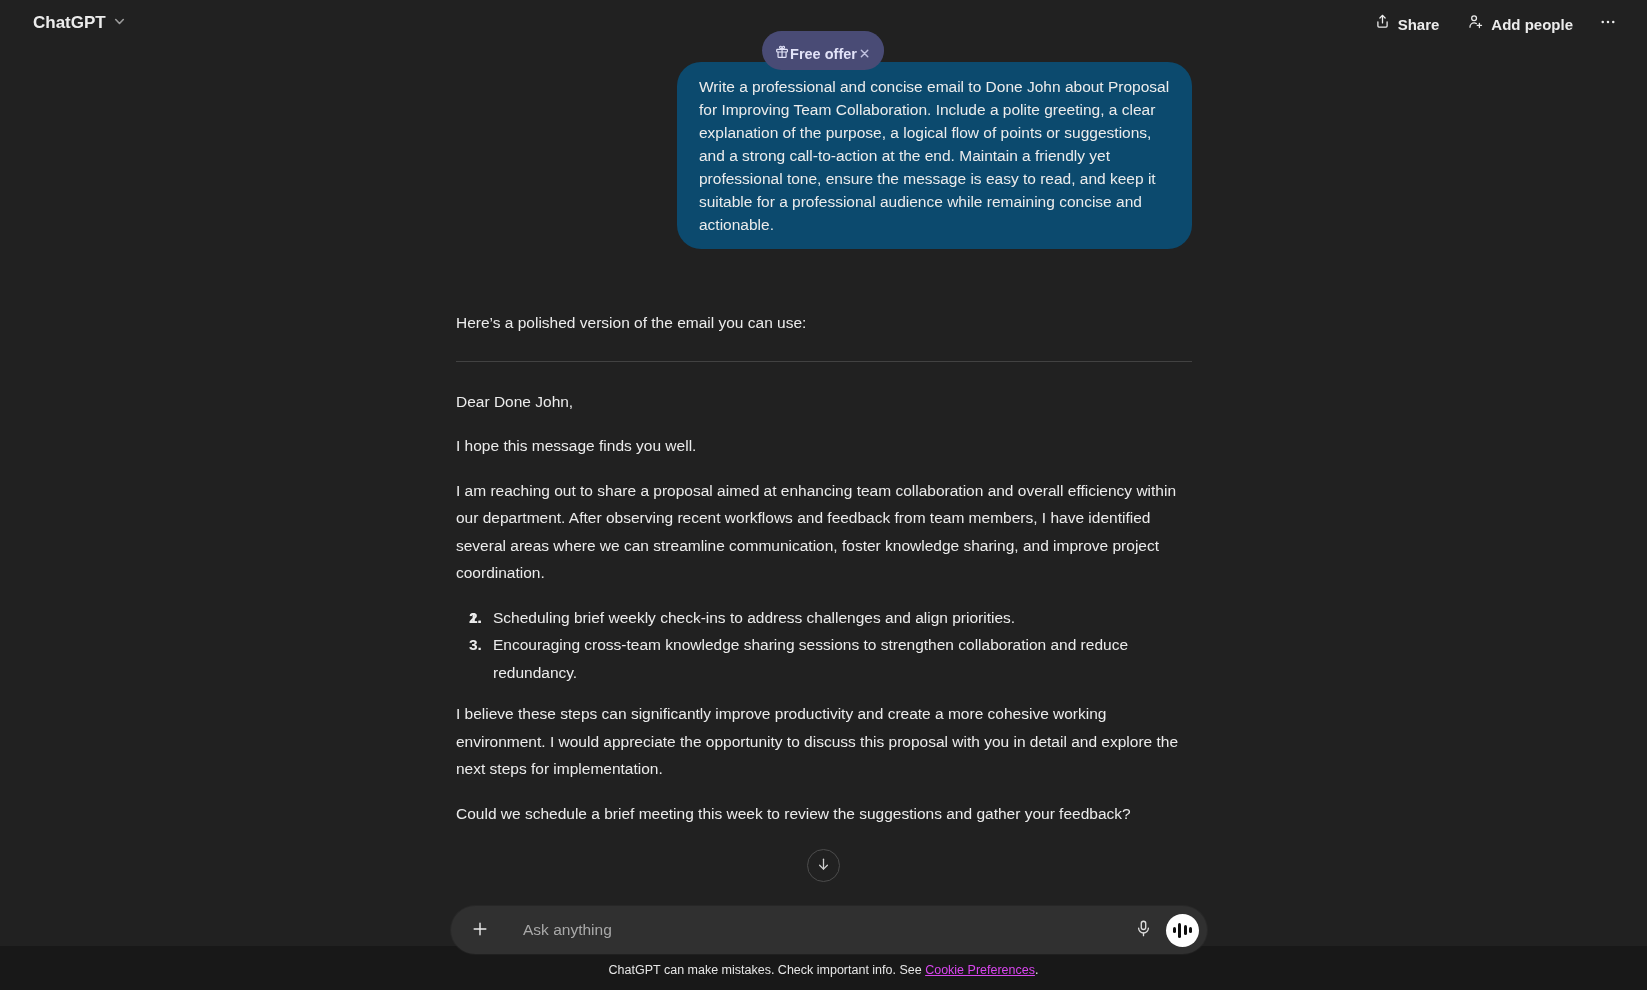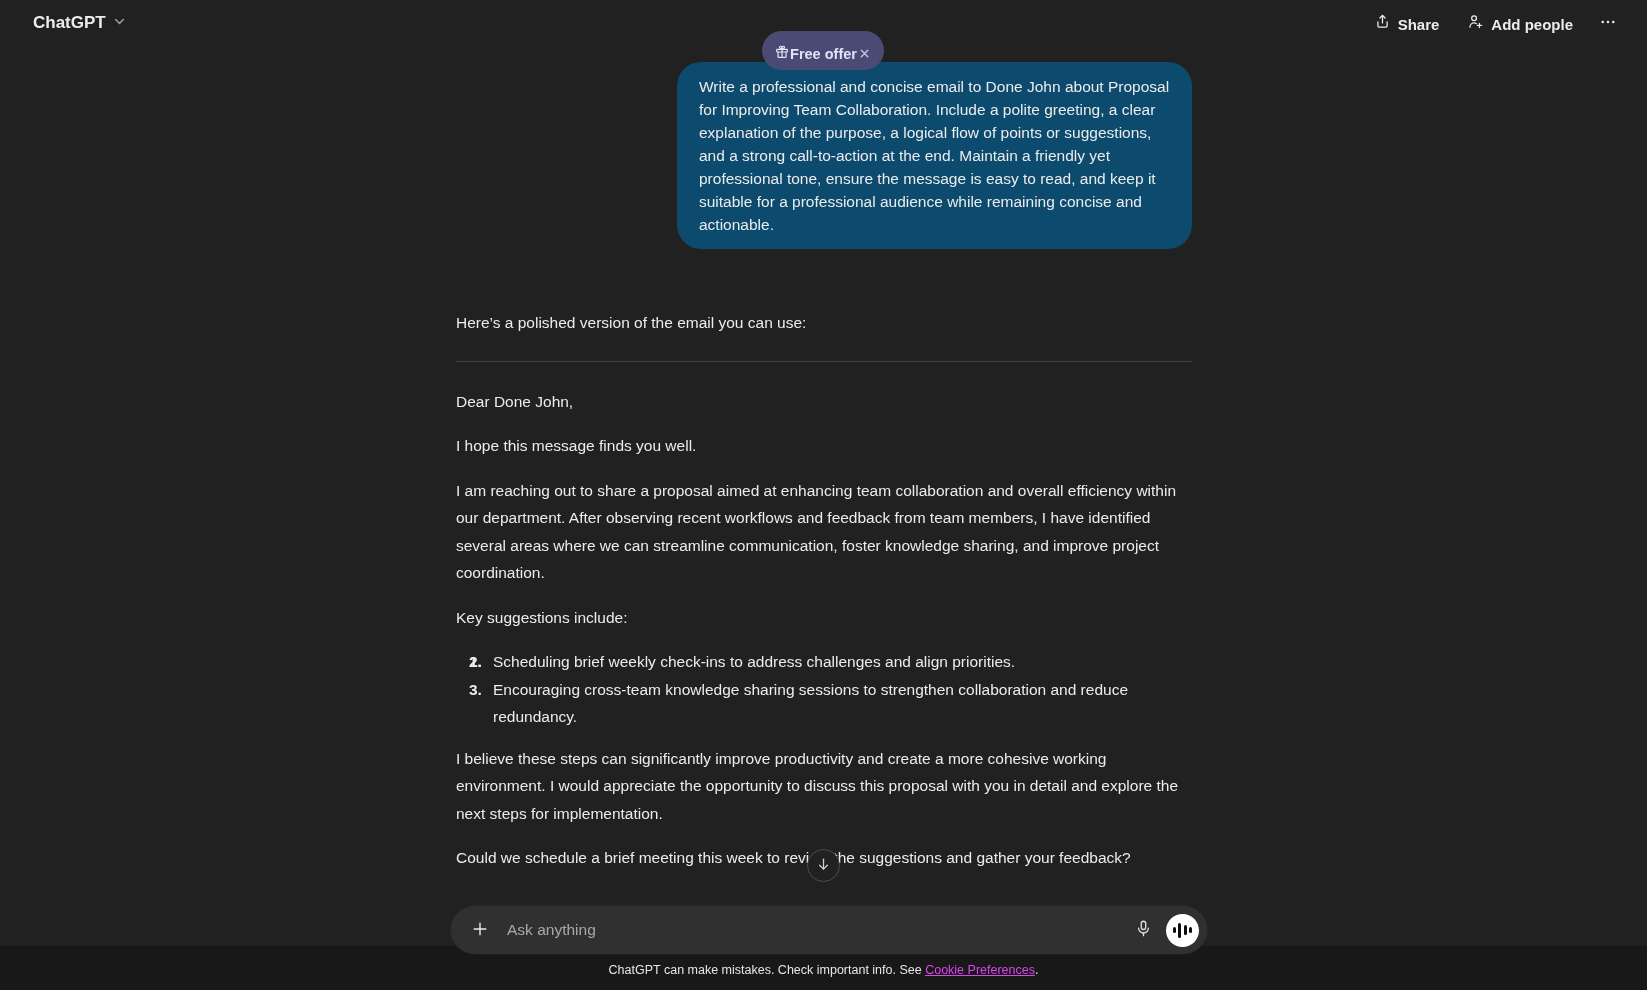--- a/index.html
+++ b/index.html
@@ -89,21 +89,21 @@
     box-shadow: 0 0 0 1px rgba(255,255,255,0.03);
   }
   .comp-btn {
     background: transparent; border: none; cursor: pointer;
     display: flex; align-items: center; justify-content: center;
     width: 34px; height: 34px; border-radius: 50%; padding: 0; color: #ececec;
   }
   .composer input {
     flex: 1; background: transparent; border: none; outline: none;
     color: #ffffff; font-family: inherit; font-size: 15.5px;
-    margin-left: 8px;
+    margin-left: 24px;
   }
   .composer input::placeholder { color: #a8a8a8; }
   .voice-btn {
     width: 33px; height: 33px; border-radius: 50%;
     background: #ffffff; border: none; cursor: pointer;
     display: flex; align-items: center; justify-content: center;
     gap: 2.5px; margin-left: 6px; padding: 0;
   }
   .voice-btn .bar { width: 3px; border-radius: 2px; background: #0d0d0d; }
   .voice-btn .b1 { height: 6px; }
@@ -192,21 +192,20 @@
     <div class="user-row">
       <div class="user-bubble">Write a professional and concise email to Done John about Proposal for Improving Team Collaboration. Include a polite greeting, a clear explanation of the purpose, a logical flow of points or suggestions, and a strong call-to-action at the end. Maintain a friendly yet professional tone, ensure the message is easy to read, and keep it suitable for a professional audience while remaining concise and actionable.</div>
     </div>
 
     <div class="assistant">
       <p>Here’s a polished version of the email you can use:</p>
       <hr>
       <p>Dear Done John,</p>
       <p>I hope this message finds you well.</p>
       <p>I am reaching out to share a proposal aimed at enhancing team collaboration and overall efficiency within our department. After observing recent workflows and feedback from team members, I have identified several areas where we can streamline communication, foster knowledge sharing, and improve project coordination.</p>
-      <p>Key suggestions include:</p>
       <ol>
         <li>
           <span class="num">1.</span>
         </li>
         <li>
           <span class="num">2.</span>
           <span>Scheduling brief weekly check-ins to address challenges and align priorities.</span>
         </li>
         <li>
           <span class="num">3.</span>

